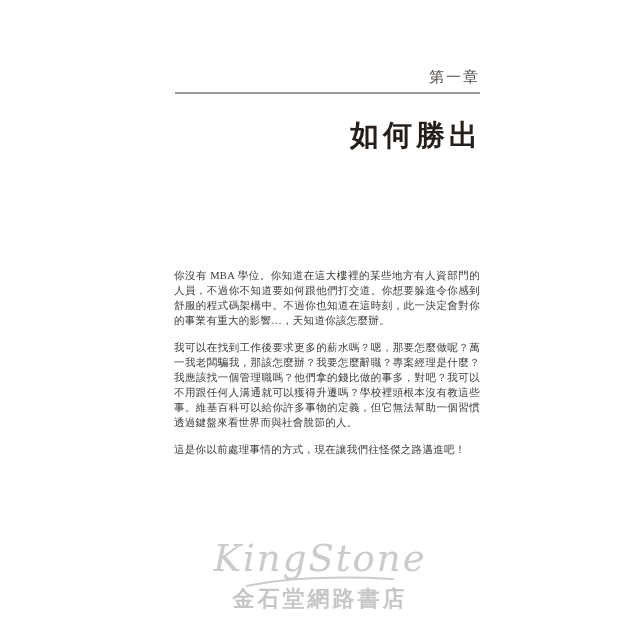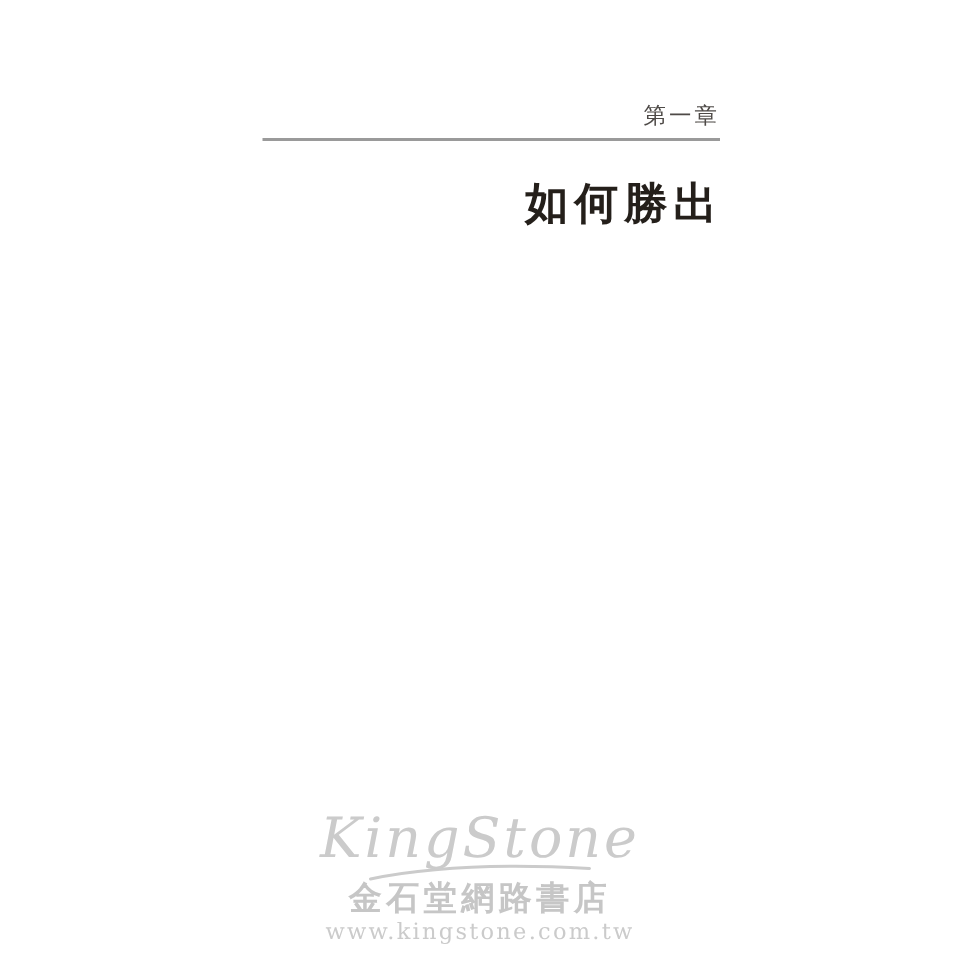--- a/index.html
+++ b/index.html
@@ -107,24 +107,26 @@
 
 <div class="page">
 
   <div class="chapter-label">第一章</div>
 
   <div class="chapter-rule"></div>
 
   <h1 class="chapter-title">如何勝出</h1>
 
   <div class="body-text">
+      <p>你沒有 MBA 學位。你知道在這大樓裡的某些地方有人資部門的人員，不過你不知道要如何跟他們打交道。你想要躲進令你感到舒服的程式碼架構中。不過你也知道在這時刻，此一決定會對你的事業有重大的影響…，天知道你該怎麼辦。</p>
+      <p>我可以在找到工作後要求更多的薪水嗎？嗯，那要怎麼做呢？萬一我老闆騙我，那該怎麼辦？我要怎麼辭職？專案經理是什麼？我應該找一個管理職嗎？他們拿的錢比做的事多，對吧？我可以不用跟任何人溝通就可以獲得升遷嗎？學校裡頭根本沒有教這些事。維基百科可以給你許多事物的定義，但它無法幫助一個習慣透過鍵盤來看世界而與社會脫節的人。</p>
+      <p>這是你以前處理事情的方式，現在讓我們往怪傑之路邁進吧！</p>
     </div>
 
   <div class="watermark">
     <div class="wm-script">KingStone</div>
     <svg class="wm-swoosh" viewBox="0 0 150 14" preserveAspectRatio="none">
       <path d="M2,12 Q 60,0 148,5" fill="none" stroke="#cbcbcb" stroke-width="2" stroke-linecap="round"></path>
     </svg>
     <div class="wm-store">金石堂網路書店</div>
-    <div class="wm-url">www.kingstone.com.tw</div>
   </div>
 
 </div>
 
 </body></html>

